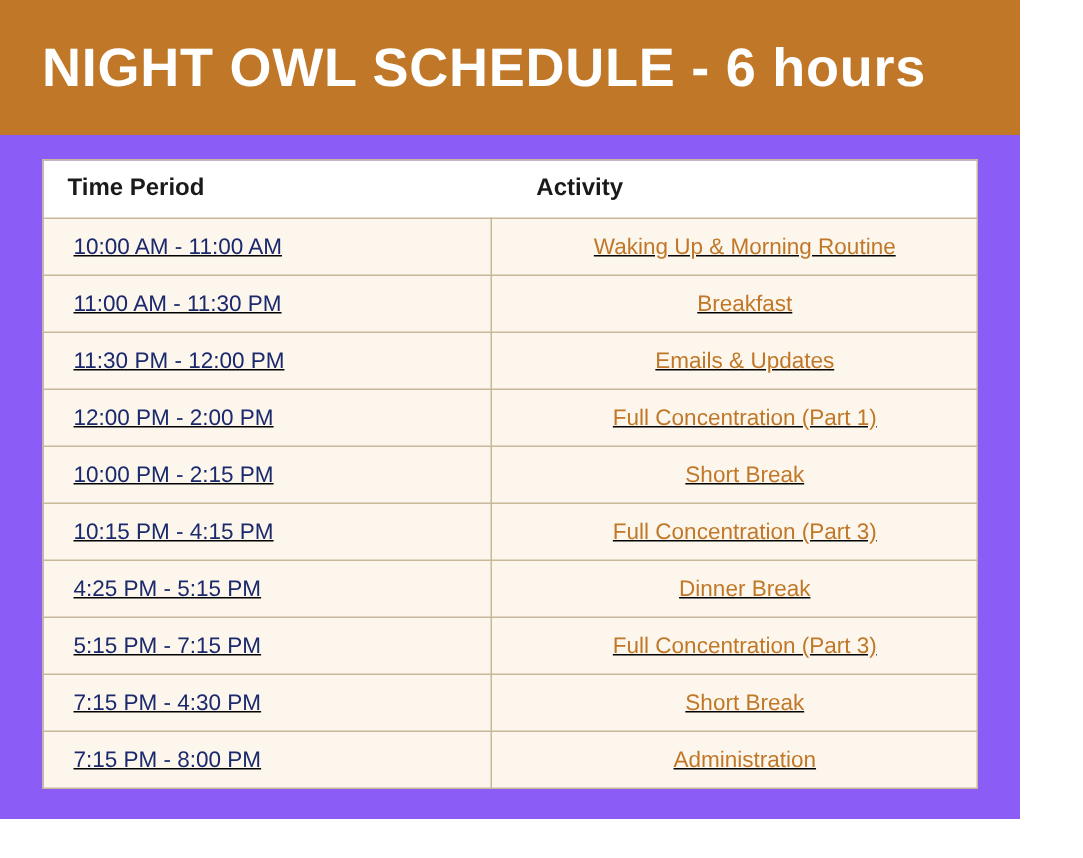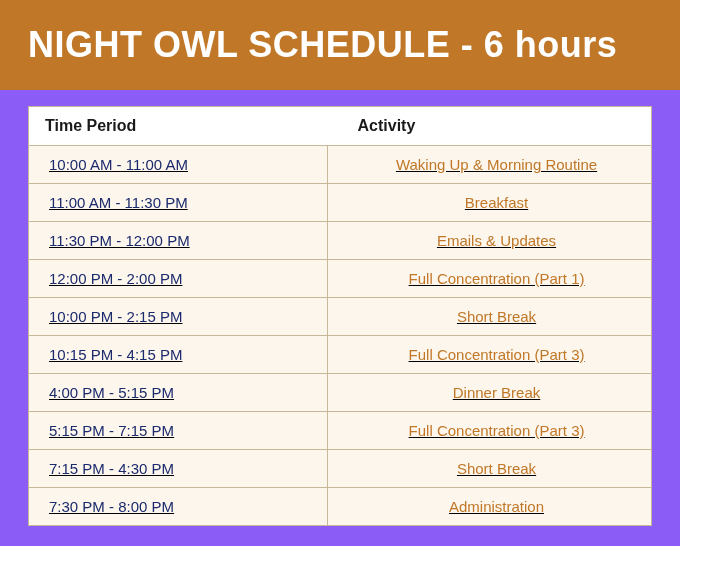--- a/index.html
+++ b/index.html
@@ -124,31 +124,31 @@
           </tr>
           <tr>
             <td class="time-cell">10:00 PM - 2:15 PM</td>
             <td class="activity-cell">Short Break</td>
           </tr>
           <tr>
             <td class="time-cell">10:15 PM - 4:15 PM</td>
             <td class="activity-cell">Full Concentration (Part 3)</td>
           </tr>
           <tr>
-            <td class="time-cell">4:00 PM - 5:15 PM</td>
+            <td class="time-cell">4:25 PM - 5:15 PM</td>
             <td class="activity-cell">Dinner Break</td>
           </tr>
           <tr>
             <td class="time-cell">5:15 PM - 7:15 PM</td>
             <td class="activity-cell">Full Concentration (Part 3)</td>
           </tr>
           <tr>
             <td class="time-cell">7:15 PM - 4:30 PM</td>
             <td class="activity-cell">Short Break</td>
           </tr>
           <tr>
-            <td class="time-cell">7:30 PM - 8:00 PM</td>
+            <td class="time-cell">7:15 PM - 8:00 PM</td>
             <td class="activity-cell">Administration</td>
           </tr>
         </tbody>
     </table>
   </div>
 </div>
 
 </body></html>

